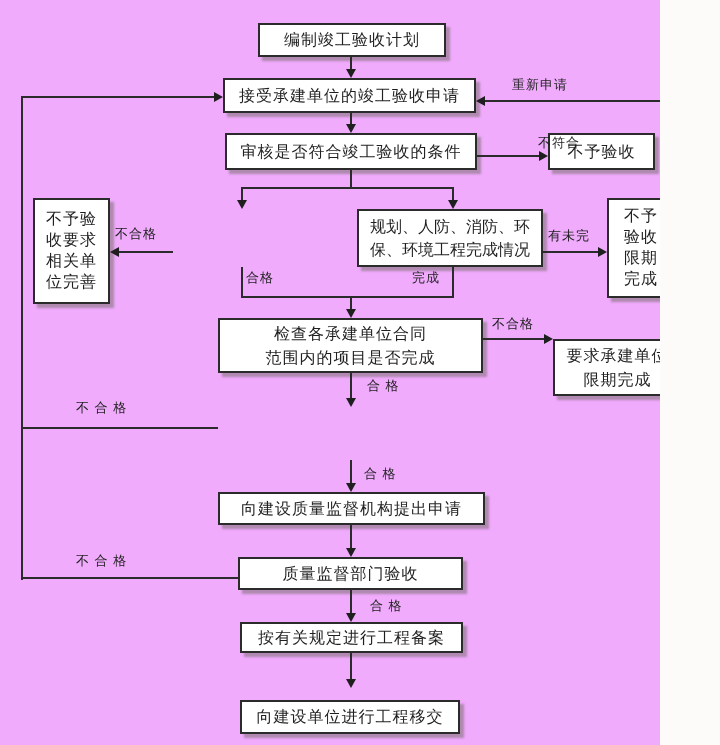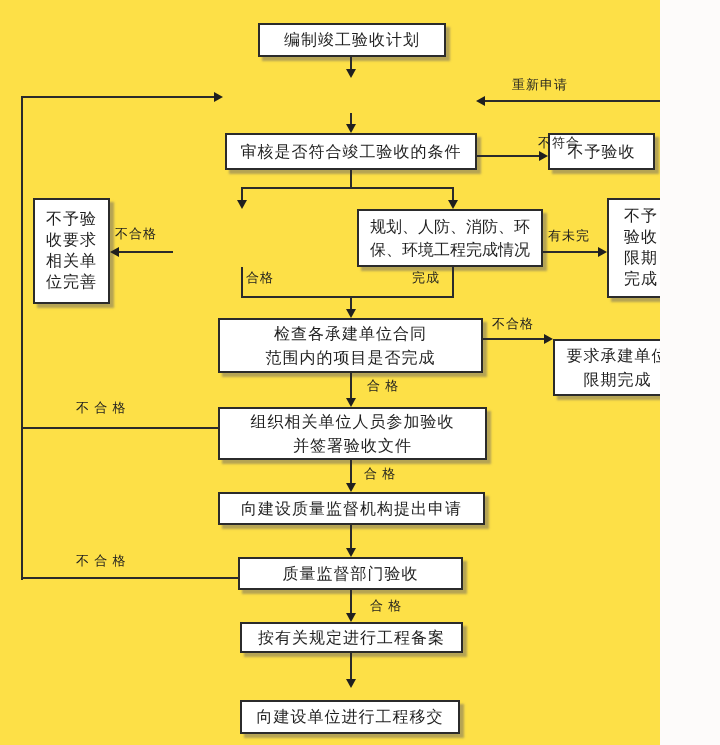--- a/index.html
+++ b/index.html
@@ -1,18 +1,18 @@
 <!DOCTYPE html>
 <html><head>
 <meta charset="utf-8">
 <style>
   html,body{margin:0;padding:0;background:#fdfbfa;}
   .canvas{
-    position:relative;width:660px;height:745px;background:#fde047;overflow:hidden;
-    font-family:Liberation Serif, serif;color:#1f1f1f;
+    position:relative;width:660px;height:745px;background:#f0abfc;overflow:hidden;
+    font-family:Liberation Sans, sans-serif;color:#1f1f1f;
   }
   .box{
     position:absolute;box-sizing:border-box;background:#ffffff;
     border:2px solid #2b2b2b;box-shadow:4px 4px 2px rgba(110,104,98,.5);
     display:flex;align-items:center;justify-content:center;text-align:center;
     font-size:16px;line-height:1.45;white-space:pre-line;letter-spacing:1px;
   }
   .lbl{
     position:absolute;font-size:13px;color:#1f1f1f;letter-spacing:1px;white-space:pre;
   }
@@ -23,38 +23,37 @@
   .ad{border-left:5px solid transparent;border-right:5px solid transparent;border-top:9px solid #1f1f1f;}
   .ar{border-top:5px solid transparent;border-bottom:5px solid transparent;border-left:9px solid #1f1f1f;}
   .al{border-top:5px solid transparent;border-bottom:5px solid transparent;border-right:9px solid #1f1f1f;}
 </style>
 </head>
 <body>
 
 <div class="canvas">
 
   <div class="box" style="left:258px;top:23px;width:188px;height:34px;">编制竣工验收计划</div>
+  <div class="box" style="left:223px;top:78px;width:253px;height:35px;">接受承建单位的竣工验收申请</div>
   <div class="box" style="left:225px;top:133px;width:252px;height:37px;">审核是否符合竣工验收的条件</div>
   <div class="box" style="left:33px;top:198px;width:77px;height:106px;line-height:1.3;">不予验
 收要求
 相关单
 位完善</div>
   <div class="box" style="left:548px;top:133px;width:107px;height:37px;">不予验收</div>
   <div class="box" style="left:357px;top:209px;width:186px;height:58px;letter-spacing:0;">规划、人防、消防、环
 保、环境工程完成情况</div>
   <div class="box" style="left:607px;top:198px;width:68px;height:100px;line-height:1.3;">不予
 验收
 限期
 完成</div>
   <div class="box" style="left:218px;top:318px;width:265px;height:55px;">检查各承建单位合同
 范围内的项目是否完成</div>
   <div class="box" style="left:553px;top:310px;width:129px;height:57px;margin-top:29px;">要求承建单位
 限期完成</div>
-  <div class="box" style="left:218px;top:407px;width:269px;height:53px;">组织相关单位人员参加验收
-并签署验收文件</div>
   <div class="box" style="left:218px;top:492px;width:267px;height:33px;">向建设质量监督机构提出申请</div>
   <div class="box" style="left:238px;top:557px;width:225px;height:33px;">质量监督部门验收</div>
   <div class="box" style="left:240px;top:622px;width:223px;height:31px;">按有关规定进行工程备案</div>
   <div class="box" style="left:240px;top:688px;width:220px;height:34px;margin-top:12px;">向建设单位进行工程移交</div>
 
   <div class="lbl" style="left:512px;top:76px;">重新申请</div>
   <div class="lbl" style="left:494px;top:134px;margin-left:44px;">不符合</div>
   <div class="lbl" style="left:115px;top:225px;">不合格</div>
   <div class="lbl" style="left:548px;top:227px;">有未完</div>
   <div class="lbl" style="left:246px;top:269px;">合格</div>

